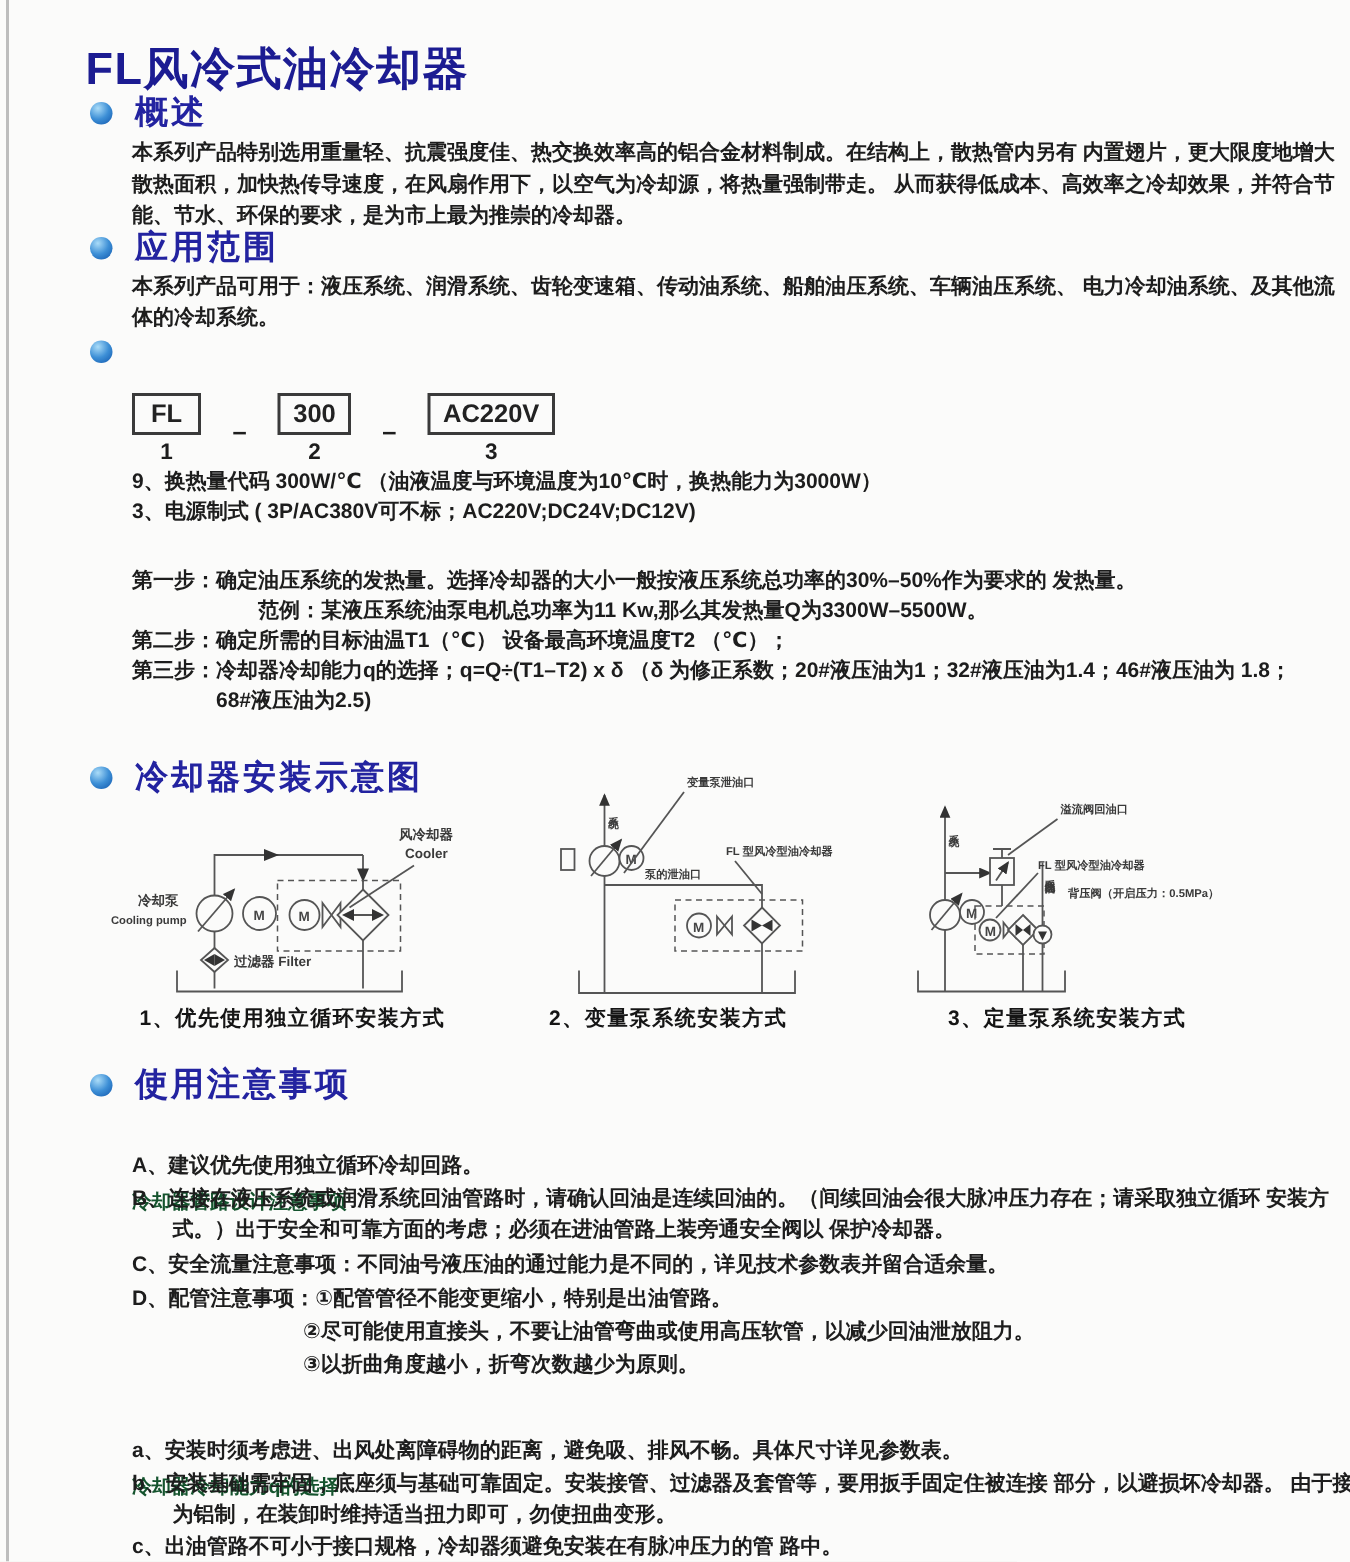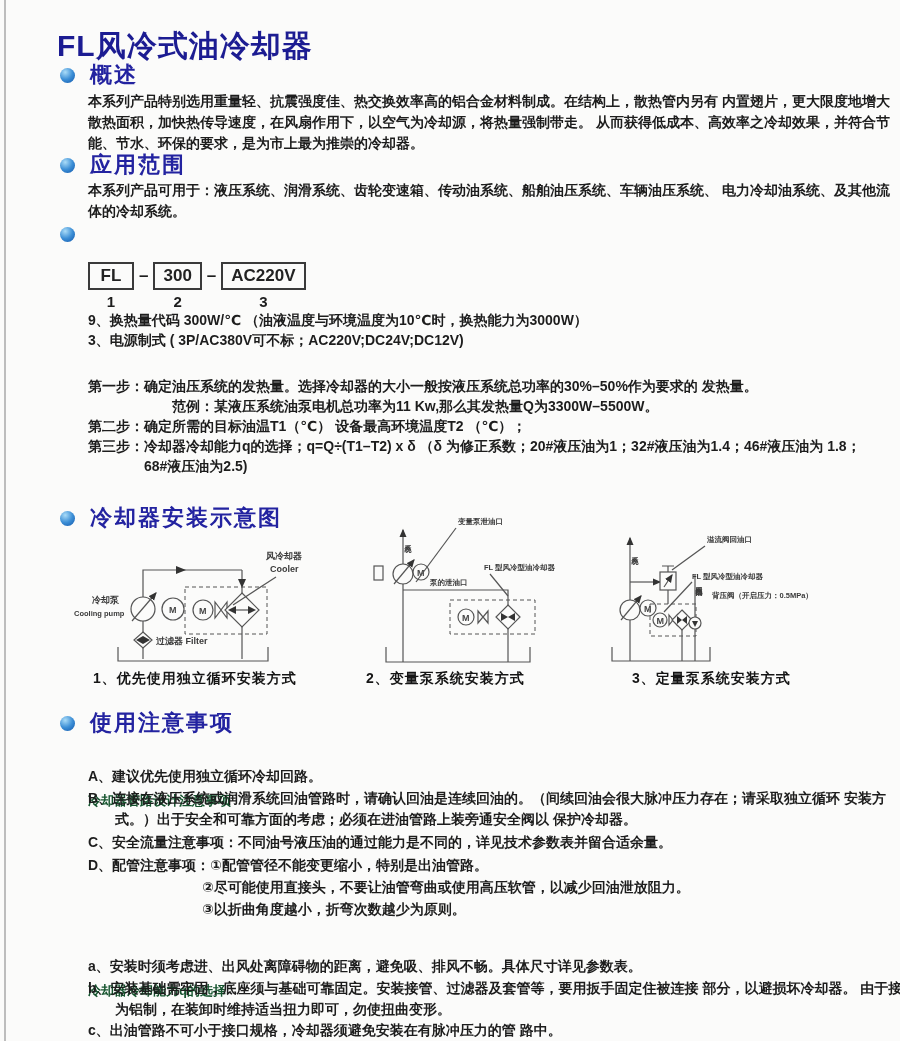--- a/index.html
+++ b/index.html
@@ -37,21 +37,21 @@
   }
   .body-text {
     position:absolute;
     font-size:14px; line-height:21px; font-weight:600;
     color:var(--text_dark,#1d1d1d);
   }
   .steps p { margin:0; padding-left:56px; text-indent:-56px; line-height:20px; }
   .steps .example { padding-left:0; text-indent:0; margin-left:84px; }
   .list-block p { margin:0; line-height:20px; }
   .hang { padding-left:27px; text-indent:-27px; }
-  .model-row { position:absolute; display:flex; align-items:flex-start; }
+  .model-row { position:absolute; display:flex; align-items:center;gap:16px; }
   .mcol { display:flex; flex-direction:column; align-items:center; }
   .mbox {
     border:2px solid #3a3a3a; padding:0 8px; min-width:26px;
     font-size:17px; font-weight:700; text-align:center; line-height:24px;
     background:transparent; color:#222;
   }
   .mnum { font-size:15px; font-weight:600; margin-top:3px; }
   .mdash { font-size:17px; font-weight:700; margin:4px 5px 0 5px; }
   .subhead {
     position:absolute; font-size:13px; font-weight:800; color:#14532d;margin-top:48px;

